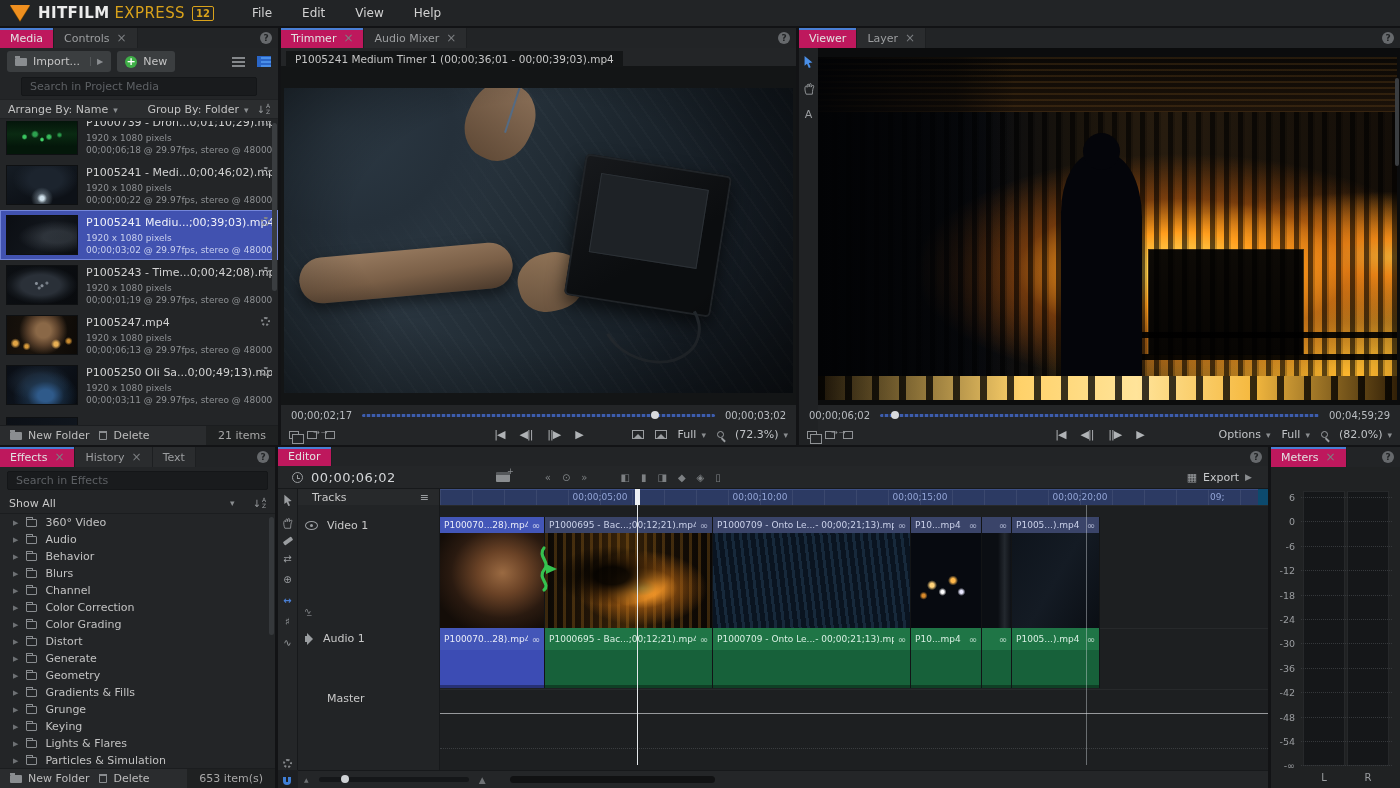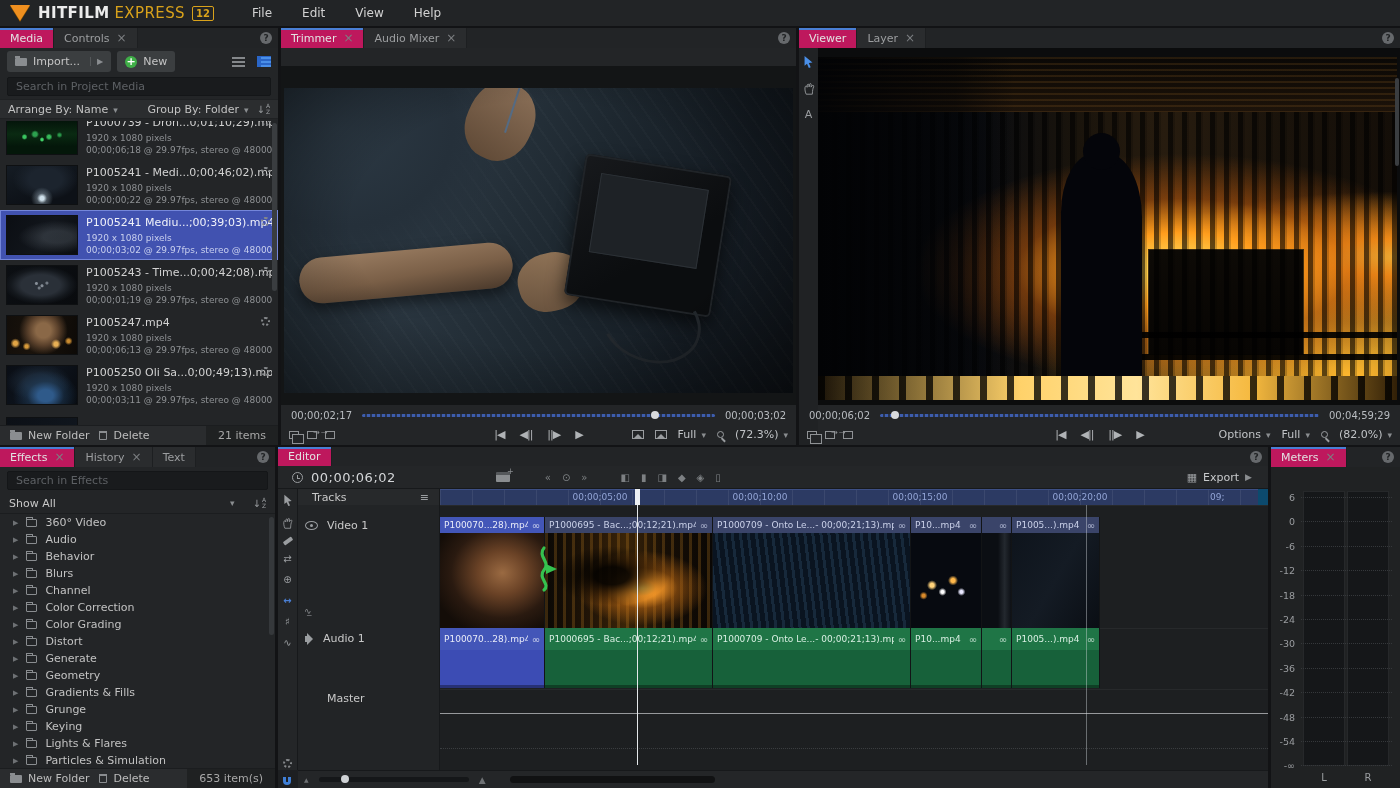--- a/index.html
+++ b/index.html
@@ -57,21 +57,21 @@
   
   #media-panel { left:0; top:28px; width:278px; height:417px; }
   .m-toolbar { display:flex; align-items:center; gap:6px; padding:0 7px; height:27px; }
   .imp-split { border-left:1px solid #55585a; margin-left:4px; padding-left:6px; color:#8a8d90; font-size:8px; }
   .plus { width:12px; height:12px; background:#3fae47; border-radius:50%; color:#fff; font-size:11px;
     line-height:11px; text-align:center; font-weight:bold; }
   .ic-list { width:13px; height:11px; background:repeating-linear-gradient(0deg,#85888b 0 2px,transparent 2px 4px); }
   .ic-details { width:14px; height:11px; background:
     linear-gradient(90deg,#2a66c8 0 4px,transparent 4px),
     repeating-linear-gradient(0deg,#4a8fe8 0 2px,#2a66c8 2px 4px); margin-left:6px; }
-  .search-row { padding:2px 7px 3px; }
+  .search-row { padding:2px 21px 3px; }
   .filter-row { height:20px; background:#2b2d2f; border-top:1px solid #1f2123; border-bottom:1px solid #1f2123;
     display:flex; align-items:center; padding:0 8px; font-size:11px; color:#c2c2c2; }
   .fr-gap { flex:1; }
   .sort-ic { display:flex; align-items:center; color:#9a9da0; margin-left:8px; }
   .sort-ic .ar { font-size:10px; }
   .sort-ic .az { display:flex; flex-direction:column; font-size:6px; line-height:6px; margin-left:1px; }
   .media-list { position:absolute; top:93px; bottom:28px; left:0; right:0; overflow:hidden; }
   .media-item { display:flex; align-items:center; gap:8px; height:50px; padding:0 6px; position:relative; }
   .media-item:nth-child(1) { margin-top:-11px; }
   .media-item:nth-child(3) { background:#4152b0; box-shadow:inset 0 0 0 1px #7486da; }
@@ -468,20 +468,21 @@
       <div class="tab active">
           <span>Trimmer</span>
           <span class="x-ic"></span>
         </div>
       <div class="tab">
           <span>Audio Mixer</span>
           <span class="x-ic"></span>
         </div>
       <span class="help">?</span>
     </div>
+    <div class="t-title">P1005241 Medium Timer 1 (00;00;36;01 - 00;00;39;03).mp4</div>
     <div class="video-zone">
       <div class="tr-scene">
         <div class="tr-fig"></div>
         <div class="tr-handtop"></div>
         <div class="tr-pen"></div>
         <div class="tr-arm"></div>
         <div class="tr-hand"></div>
         <div class="tr-device"></div>
         <div class="tr-cable"></div>
         <div class="tr-vig"></div>

